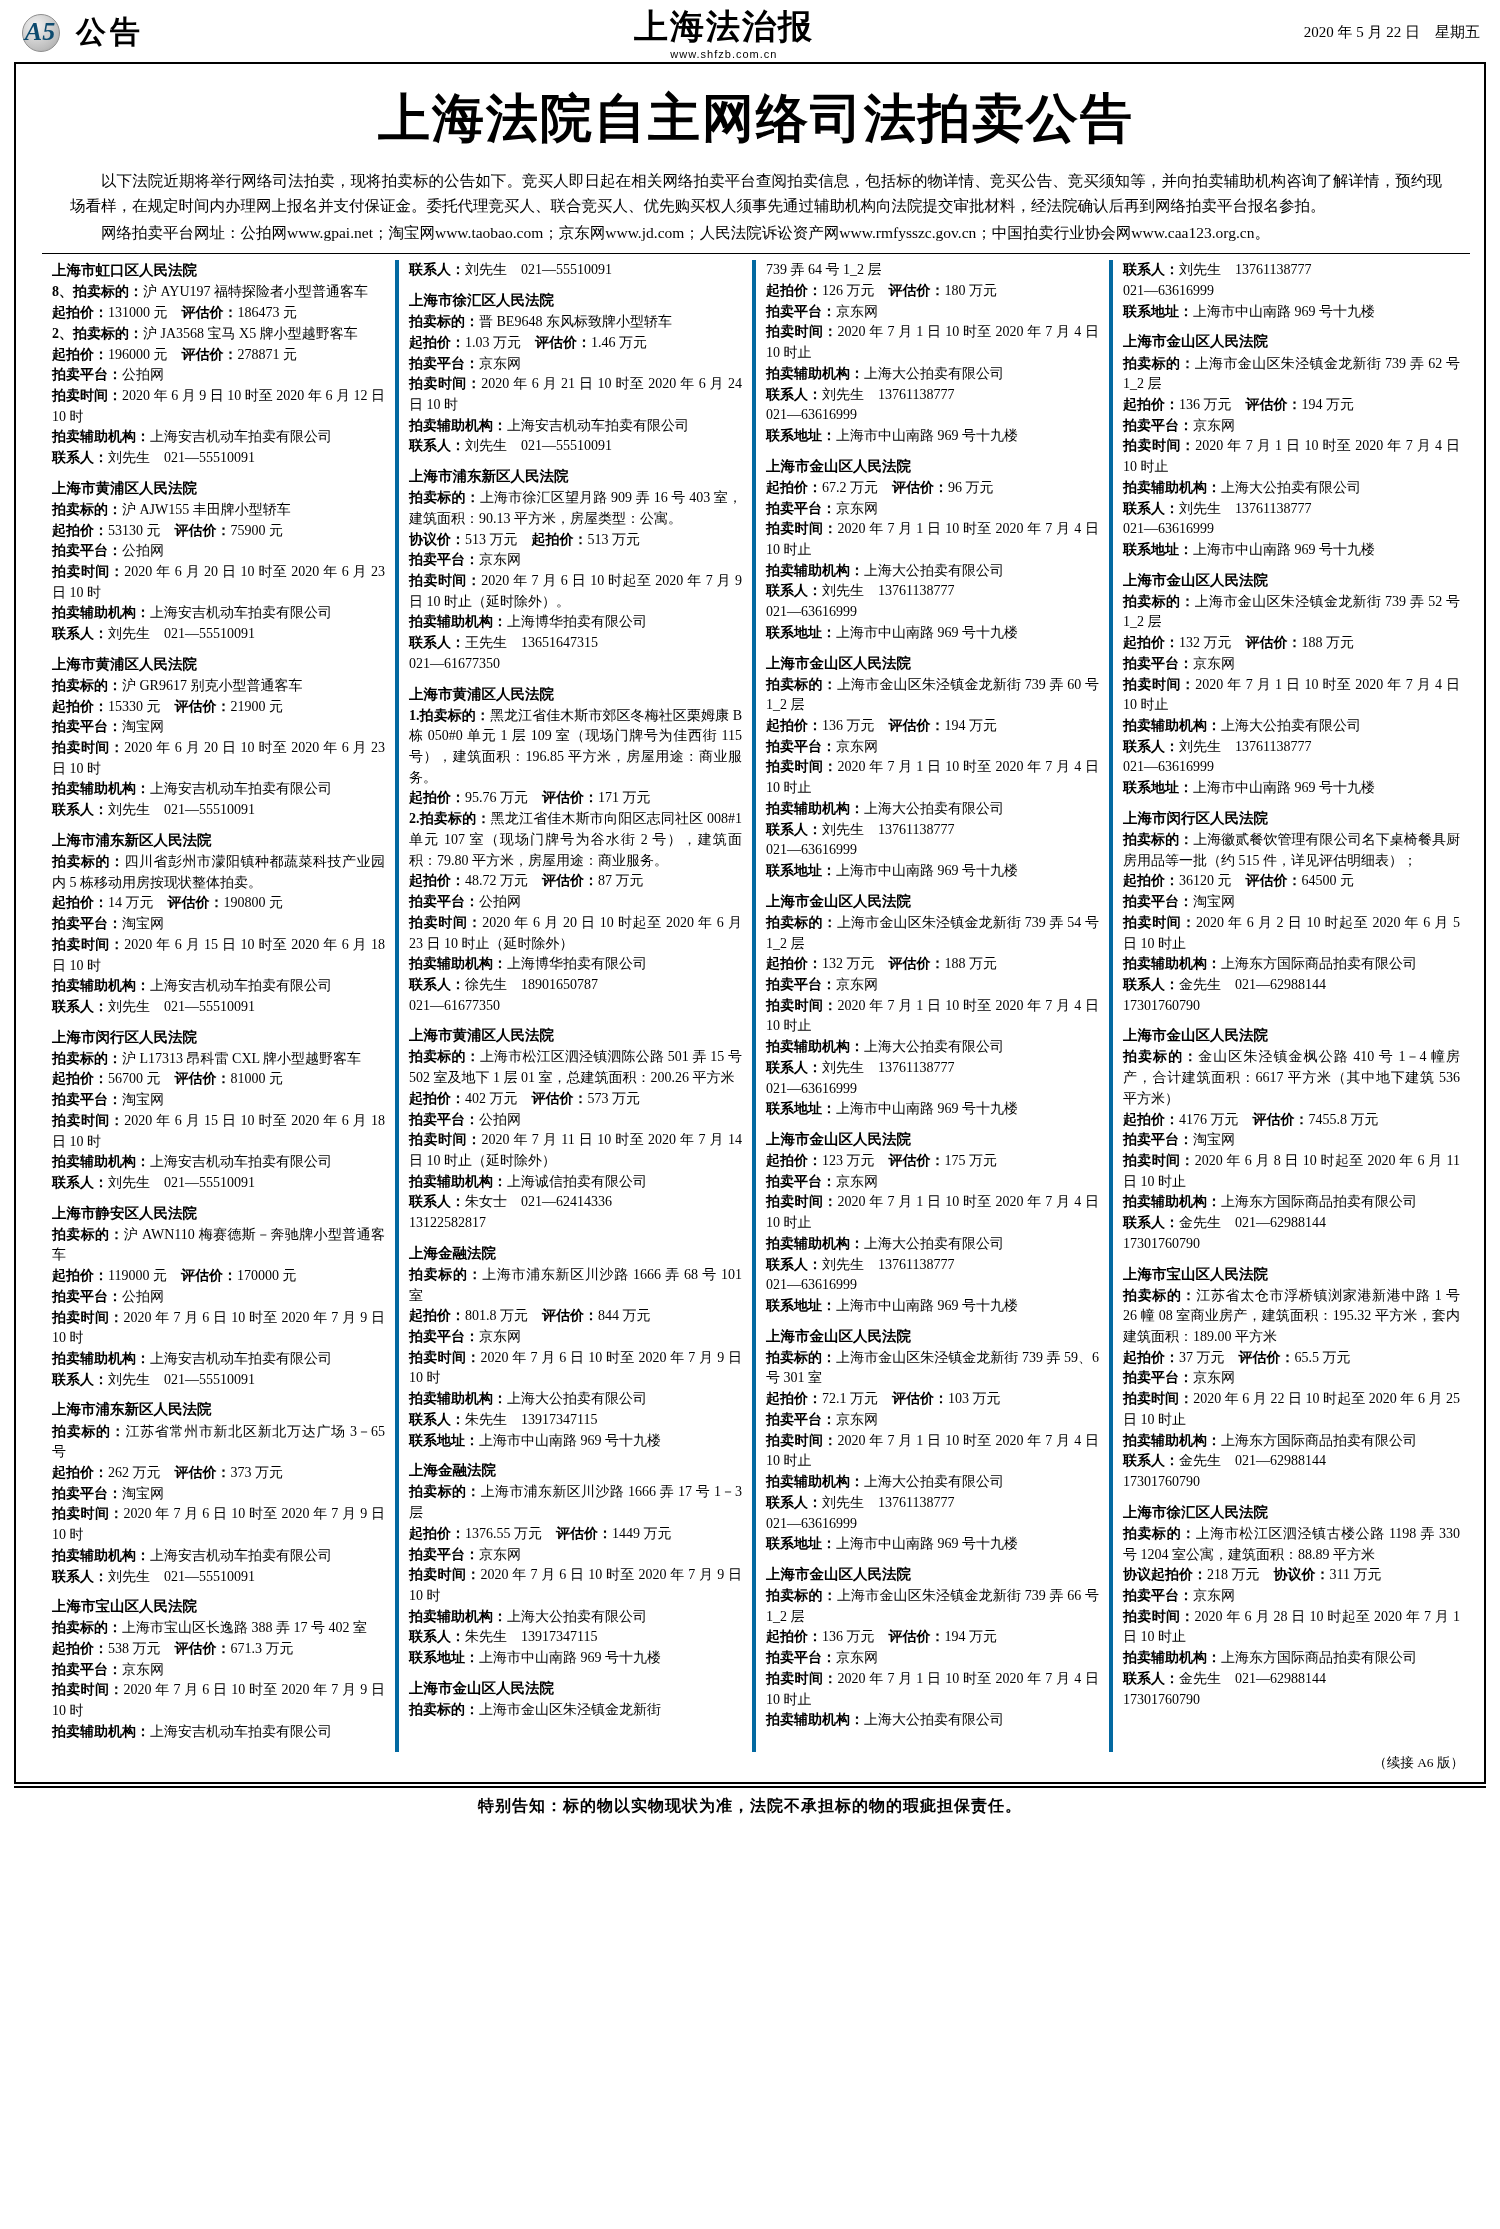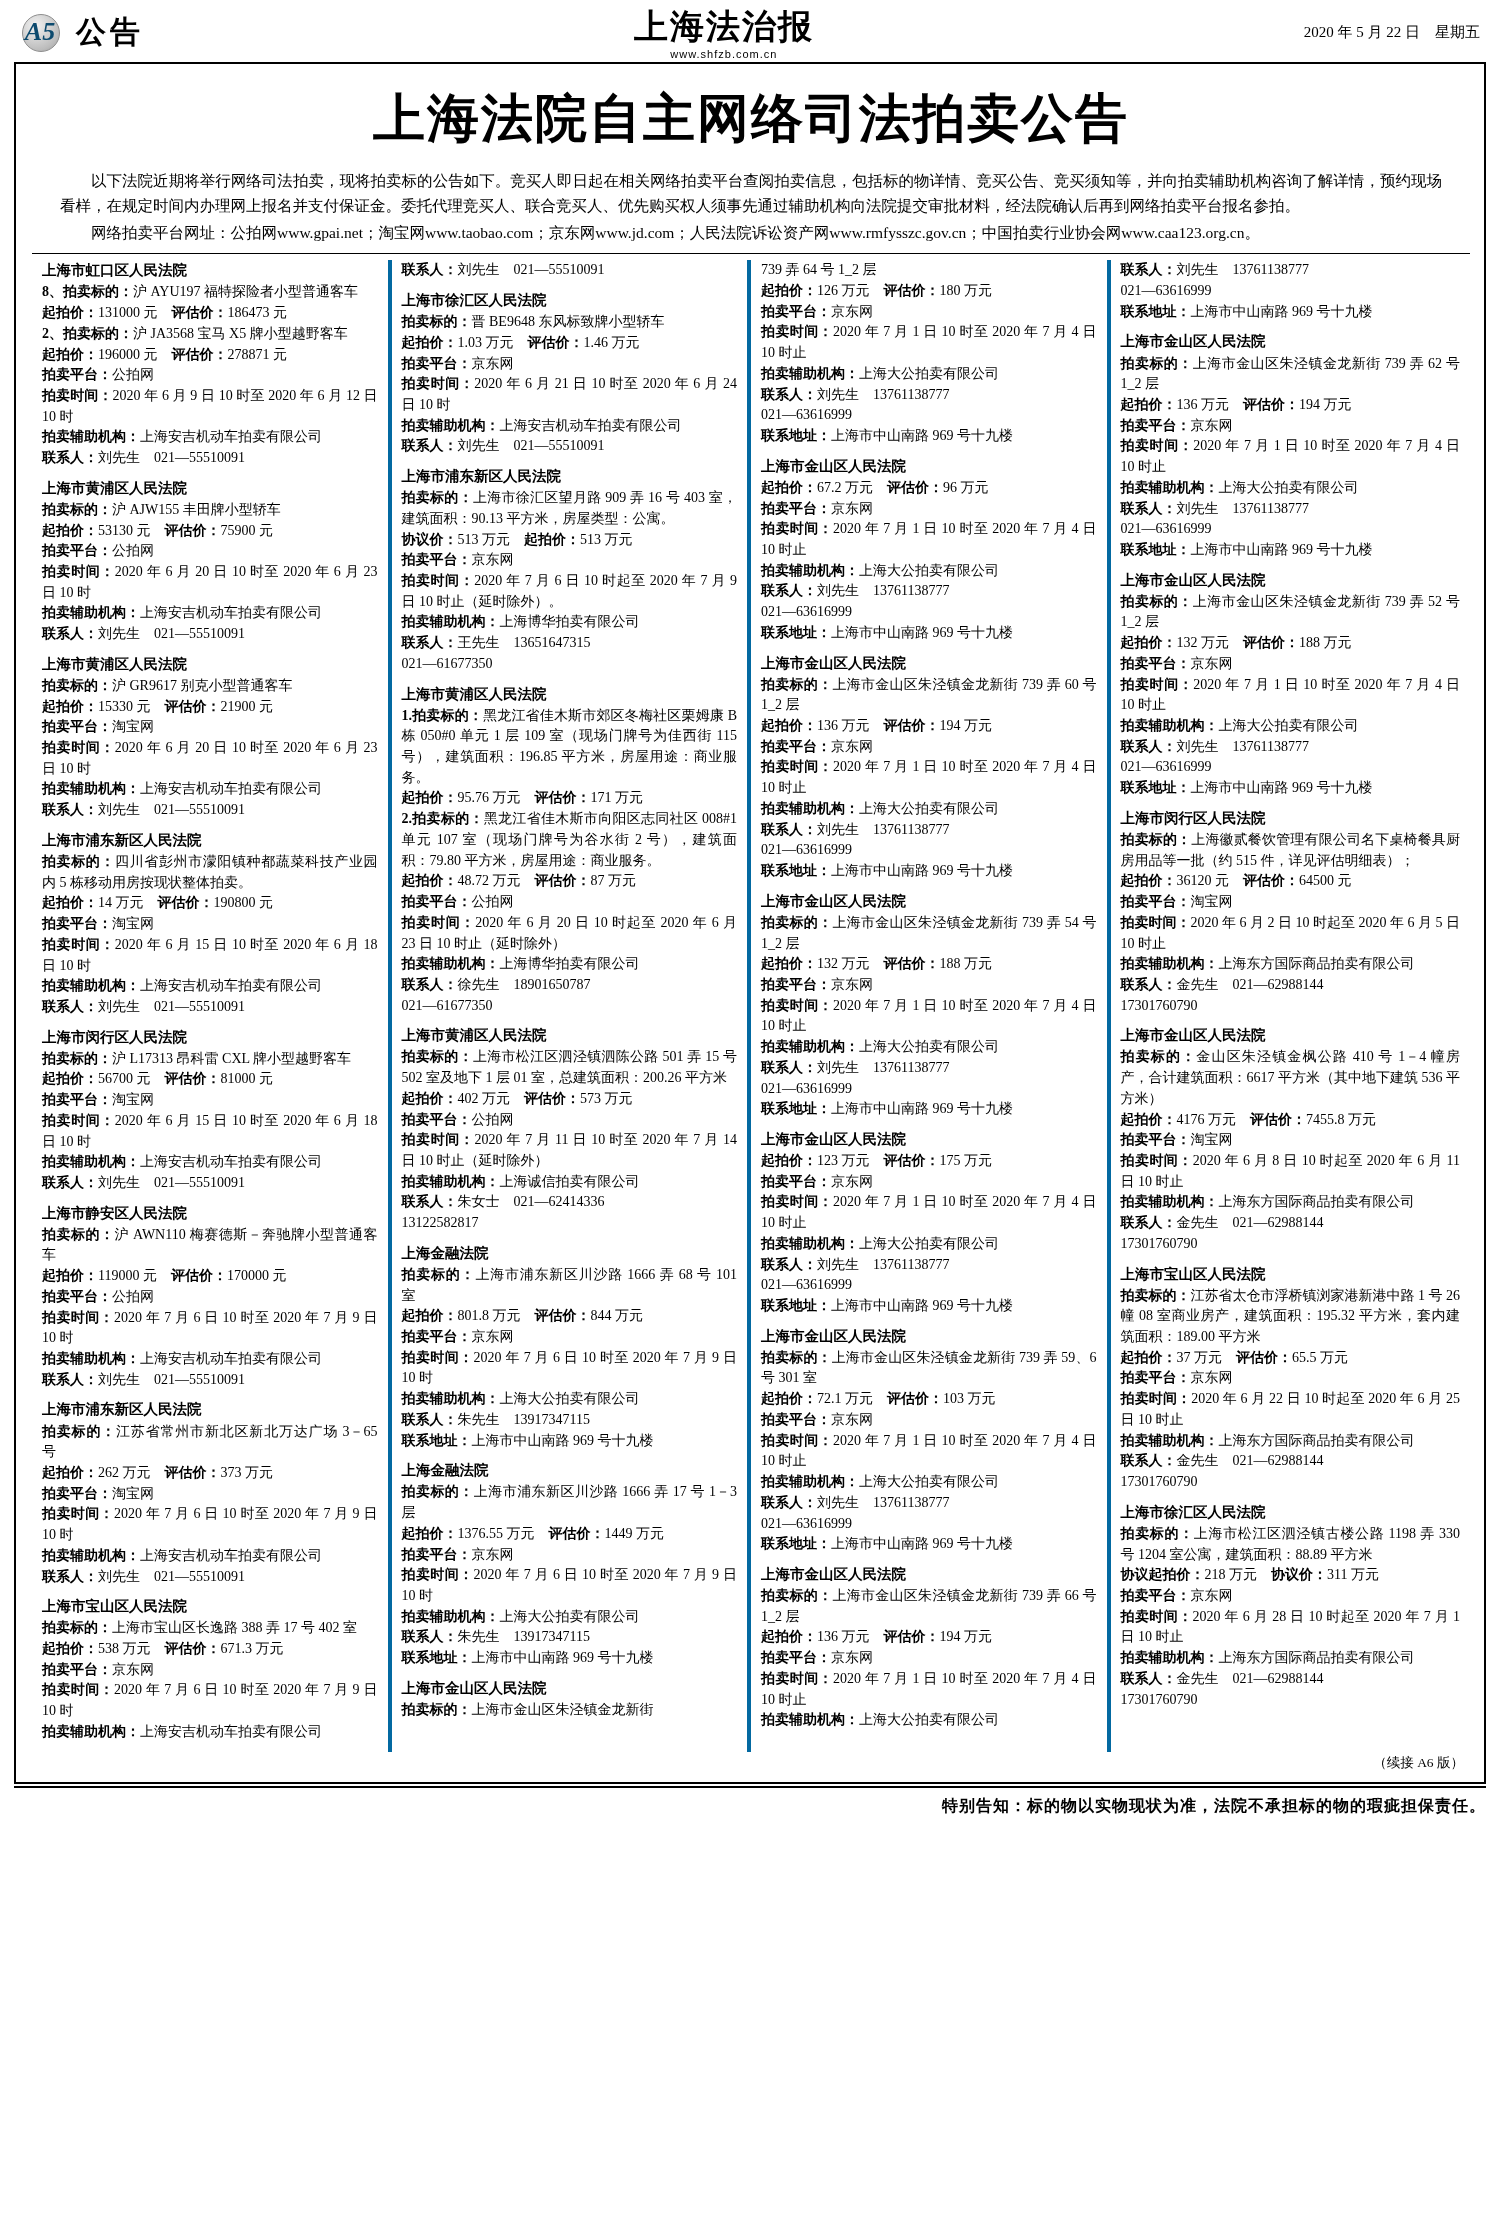--- a/index.html
+++ b/index.html
@@ -16,40 +16,40 @@
   .mh-section{font-family:"Liberation Sans","DejaVu Sans",sans-serif;font-weight:bold;font-size:30px;letter-spacing:4px;}
   .mh-center{flex:1;text-align:center;}
   .mh-title{font-family:"Liberation Serif",serif;font-weight:bold;font-size:34px;letter-spacing:2px;
       display:inline-block;border-bottom:0;}
   .mh-url{font-size:11px;letter-spacing:1px;margin-top:-2px;font-family:"Liberation Sans",sans-serif;}
   .mh-date{font-size:15px;white-space:nowrap;font-family:"Liberation Serif",serif;text-align:right;}
 
   .rule-top{border-top:2px solid #000;margin:2px 0 0 0;}
 
   
-  .frame{border:2px solid #000;border-top:none;padding:10px 14px 6px 16px;}
+  .frame{border:2px solid #000;border-top:none;padding:10px 14px 6px 26px;}
   .headline{text-align:center;font-family:"Liberation Sans","DejaVu Sans",sans-serif;font-weight:bold;
       font-size:52px;letter-spacing:2px;margin:10px 0 14px 0;}
   .lead{font-size:15.5px;line-height:1.62;text-align:justify;padding:0 28px;}
   .lead p{margin:0 0 2px 0;text-indent:2em;}
   .rule-under-lead{border-top:1.5px solid #000;margin:8px 0 6px 0;}
 
   
   .cols{display:flex;gap:0;}
   .col{width:25%;box-sizing:border-box;padding:0 10px;border-right:4px solid #0369a1;}
   .col:last-child{border-right:none;}
   .blk{margin-bottom:9px;}
   .court{font-weight:bold;font-size:14.5px;line-height:1.45;margin-bottom:1px;}
   .ln{font-size:14px;line-height:1.48;text-align:justify;}
   .ln b{font-weight:bold;}
 
   
   .contd{text-align:right;font-size:13.5px;padding:2px 6px 4px 0;}
   .footer-rule{border-top:2px solid #000;margin-top:2px;}
-  .footer{text-align:right;font-weight:bold;font-size:16px;padding:8px 0 6px 0;letter-spacing:1px;}
+  .footer{text-align:center;font-weight:bold;font-size:16px;padding:8px 0 6px 0;letter-spacing:1px;}
 </style>
 </head>
 <body>
 
 <div class="page">
 
   <div class="masthead">
     <div class="mh-badge">
       <div class="circle"></div>
       <div class="a5">A5</div>

